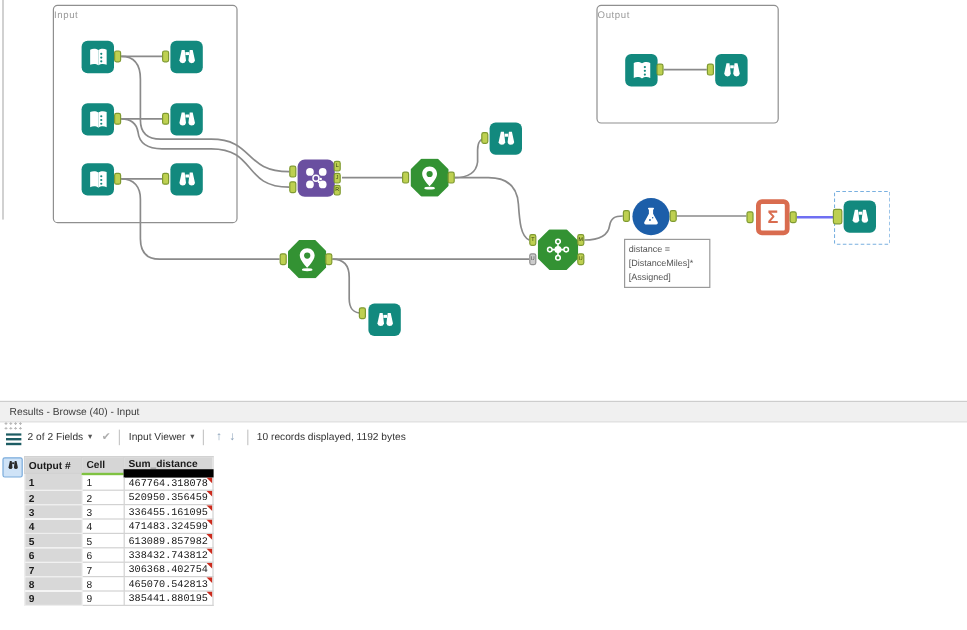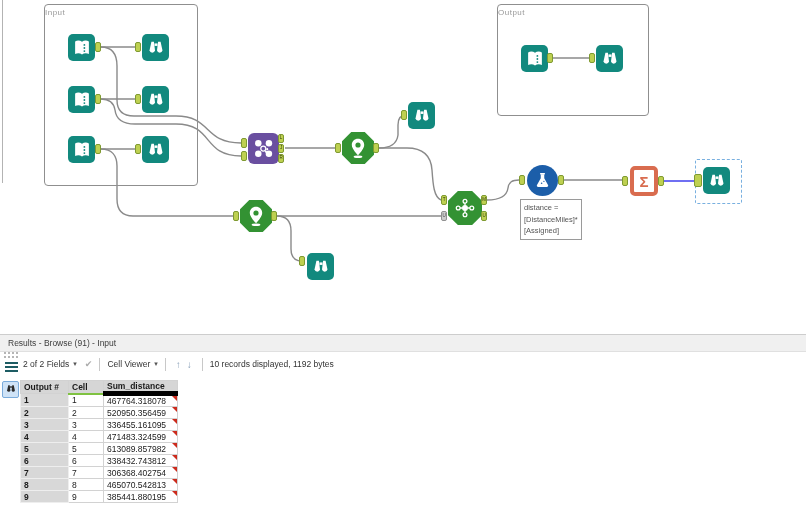--- a/index.html
+++ b/index.html
@@ -28,21 +28,21 @@
   .sumbox { width:28px; height:30px; background:#fff; border:4px solid #d96c4f; border-radius:5px;
     display:flex; align-items:center; justify-content:center; font-weight:bold; font-size:15px; color:#d96c4f; }
   .selection-box { position:absolute; border:1px dashed #79b0e0; border-radius:2px; }
 
   .anchor { position:absolute; width:6px; height:10px; border-radius:2px;
     background:#bed051; border:1px solid #7f9a31; font-size:4.5px; color:#2f3b10;
     display:flex; align-items:center; justify-content:center; line-height:1; }
   .anchor.gray { background:#cccccc; border-color:#909090; color:#444; }
   .anchor.lg { width:8px; height:13px; }
 
-  .annotation { position:absolute; left:520px; top:199px; width:62px; min-height:40px;
+  .annotation { position:absolute; left:520px; top:199px; width:72px; min-height:40px;
     border:1px solid #9a9a9a; background:#fff; padding:2px 3px; font-size:7.5px; color:#555; line-height:1.55; }
 
   
   .results { position:absolute; left:0; top:334px; width:806px; height:191px; background:#fff; border-top:1px solid #cdcdcd; }
   .results-header { height:17px; background:#f0f0f0; border-bottom:1px solid #e0e0e0;
     font-size:8.5px; color:#3c3c3c; line-height:17px; padding-left:8px; }
   .results-toolbar { position:absolute; left:23px; top:19px; height:20px; display:flex; align-items:center; font-size:8.5px; color:#333; }
   .results-toolbar .sep { width:1px; height:13px; background:#c8c8c8; margin:0 7px; }
   .caret { font-size:7px; color:#555; margin-left:4px; }
   .check { font-size:9px; color:#adadad; margin-left:8px; }
@@ -51,23 +51,23 @@
     background-image:radial-gradient(#b5b5b5 1px, transparent 1.1px); background-size:4px 4px; }
   .hamburger { position:absolute; left:5px; top:24px; }
   .binoc-btn { position:absolute; left:2px; top:46px; width:17px; height:17px; background:#cfe3f7;
     border:1px solid #7aabdb; border-radius:2px; display:flex; align-items:center; justify-content:center; }
 
   table.grid { position:absolute; left:20px; top:45px; border-collapse:collapse; font-size:8.5px; color:#1a1a1a; table-layout:fixed; }
   table.grid th, table.grid td { border:1px solid #d2d2d2; height:12px; padding:0 3px; text-align:left; overflow:hidden; white-space:nowrap; }
   table.grid th { background:#d6d6d6; font-weight:bold; }
   table.grid th.c0 { width:48px; }
   table.grid th.c1 { width:35px; border-bottom:2px solid #7fc241; }
-  table.grid th.c2 { width:74px; border-bottom:5px solid #000000; }
+  table.grid th.c2 { width:74px; border-bottom:7px solid #000000; }
   table.grid td.rec { background:#d8d8d8; font-weight:bold; border-color:#eeeeee; }
-  table.grid td.sum { position:relative; }
+  table.grid td.sum { position:relative;font-family:Liberation Mono, monospace; }
   table.grid td.sum::after { content:""; position:absolute; top:0; right:0; width:0; height:0;
     border-left:5px solid transparent; border-top:5px solid #cc2b1d; }
 </style>
 </head>
 <body>
 
 <div class="stage">
 
   <div class="canvas">
     <div class="palette-edge"></div>
@@ -86,21 +86,21 @@
       <path d="M277 216 H441"></path>
       <path d="M277 216 C287 216 291 222 291 231 L291 249 C291 258 295 261 302 261"></path>
       <path d="M487 200 C502 200 507 195 508 188 C509 182 512 180 519 180"></path>
       <path d="M564 180 H622"></path>
       <path class="sel" d="M664 181 H695"></path>
     </svg>
 
     <div class="container-box" style="left:44px;top:4px;width:154px;height:182px;">
       <div class="container-label">Input</div>
     </div>
-    <div class="container-box" style="left:497px;top:4px;width:152px;height:112px;">
+    <div class="container-box" style="left:497px;top:4px;width:152px;height:99px;">
       <div class="container-label">Output</div>
     </div>
 
     <div class="selection-box" style="left:695px;top:159px;width:47px;height:45px;"></div>
 
     <div class="tool" style="left:68px;top:34px;">
       <div class="icon-box teal">
         <svg width="22" height="22" viewBox="0 0 24 24">
             <path fill="#fff" d="M12 5.2C9.8 3.6 6.8 3.6 4.5 4.8V18.6C6.8 17.4 9.8 17.4 12 19Z"></path>
             <path fill="#fff" d="M12 5.2C14.2 3.6 17.2 3.6 19.5 4.8V18.6C17.2 17.4 14.2 17.4 12 19Z"></path>
@@ -304,21 +304,21 @@
     <div class="anchor" style="left:481px;top:195px;">M</div>
     <div class="anchor" style="left:481px;top:211px;">U</div>
     <div class="anchor" style="left:519px;top:175px;"></div>
     <div class="anchor" style="left:558px;top:175px;"></div>
     <div class="anchor" style="left:622px;top:176px;"></div>
     <div class="anchor" style="left:658px;top:176px;"></div>
     <div class="anchor lg" style="left:694px;top:174px;"></div>
   </div>
 
   <div class="results">
-    <div class="results-header">Results - Browse (91) - Input</div>
+    <div class="results-header">Results - Browse (40) - Input</div>
 
     <div class="grip"></div>
 
     <div class="hamburger">
       <svg width="13" height="11" viewBox="0 0 13 11">
           <g fill="#1d5c63">
             <rect x="0" y="0" width="13" height="2"></rect>
             <rect x="0" y="4" width="13" height="2"></rect>
             <rect x="0" y="8" width="13" height="2"></rect>
           </g>
@@ -333,21 +333,21 @@
             <rect x="10.2" y="6.5" width="3.6" height="3"></rect>
           </svg>
       </span>
     </div>
 
     <div class="results-toolbar">
       <span>2 of 2 Fields</span>
       <span class="caret">▾</span>
       <span class="check">✔</span>
       <span class="sep"></span>
-      <span>Cell Viewer</span>
+      <span>Input Viewer</span>
       <span class="caret">▾</span>
       <span class="sep"></span>
       <span class="arr">↑</span>
       <span class="arr">↓</span>
       <span class="sep"></span>
       <span>10 records displayed, 1192 bytes</span>
     </div>
 
     <table class="grid">
       <thead>

